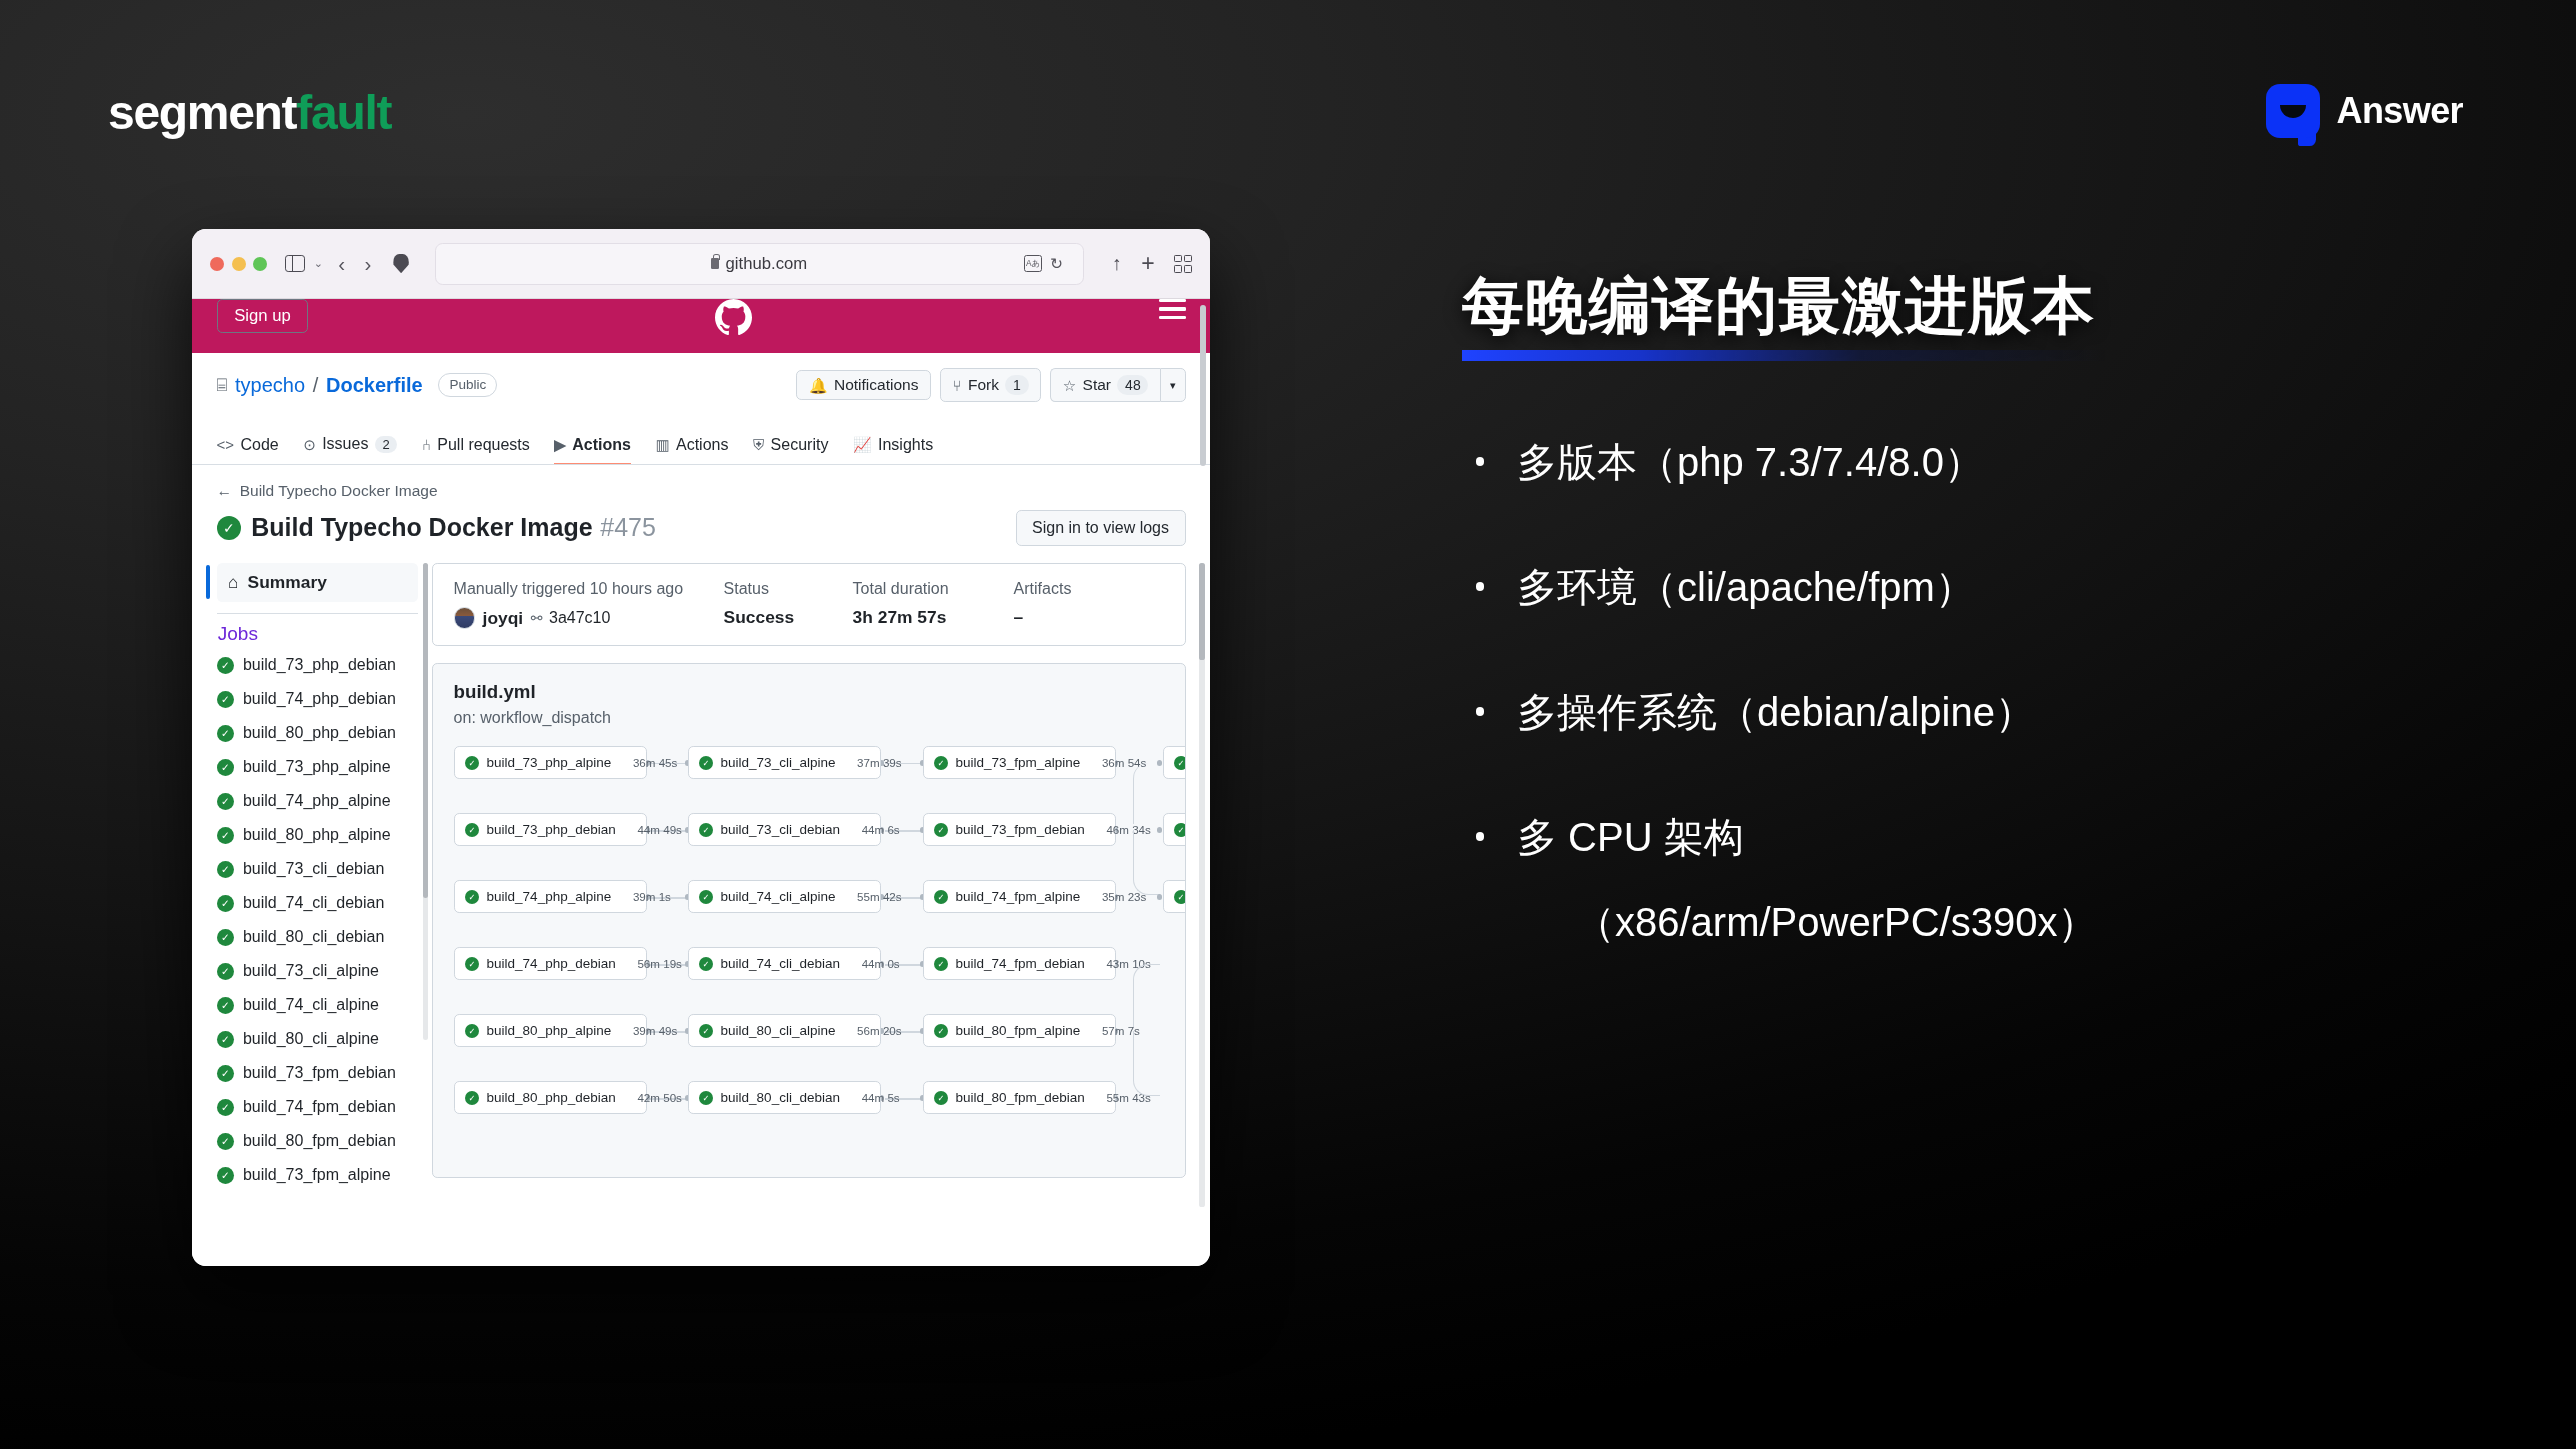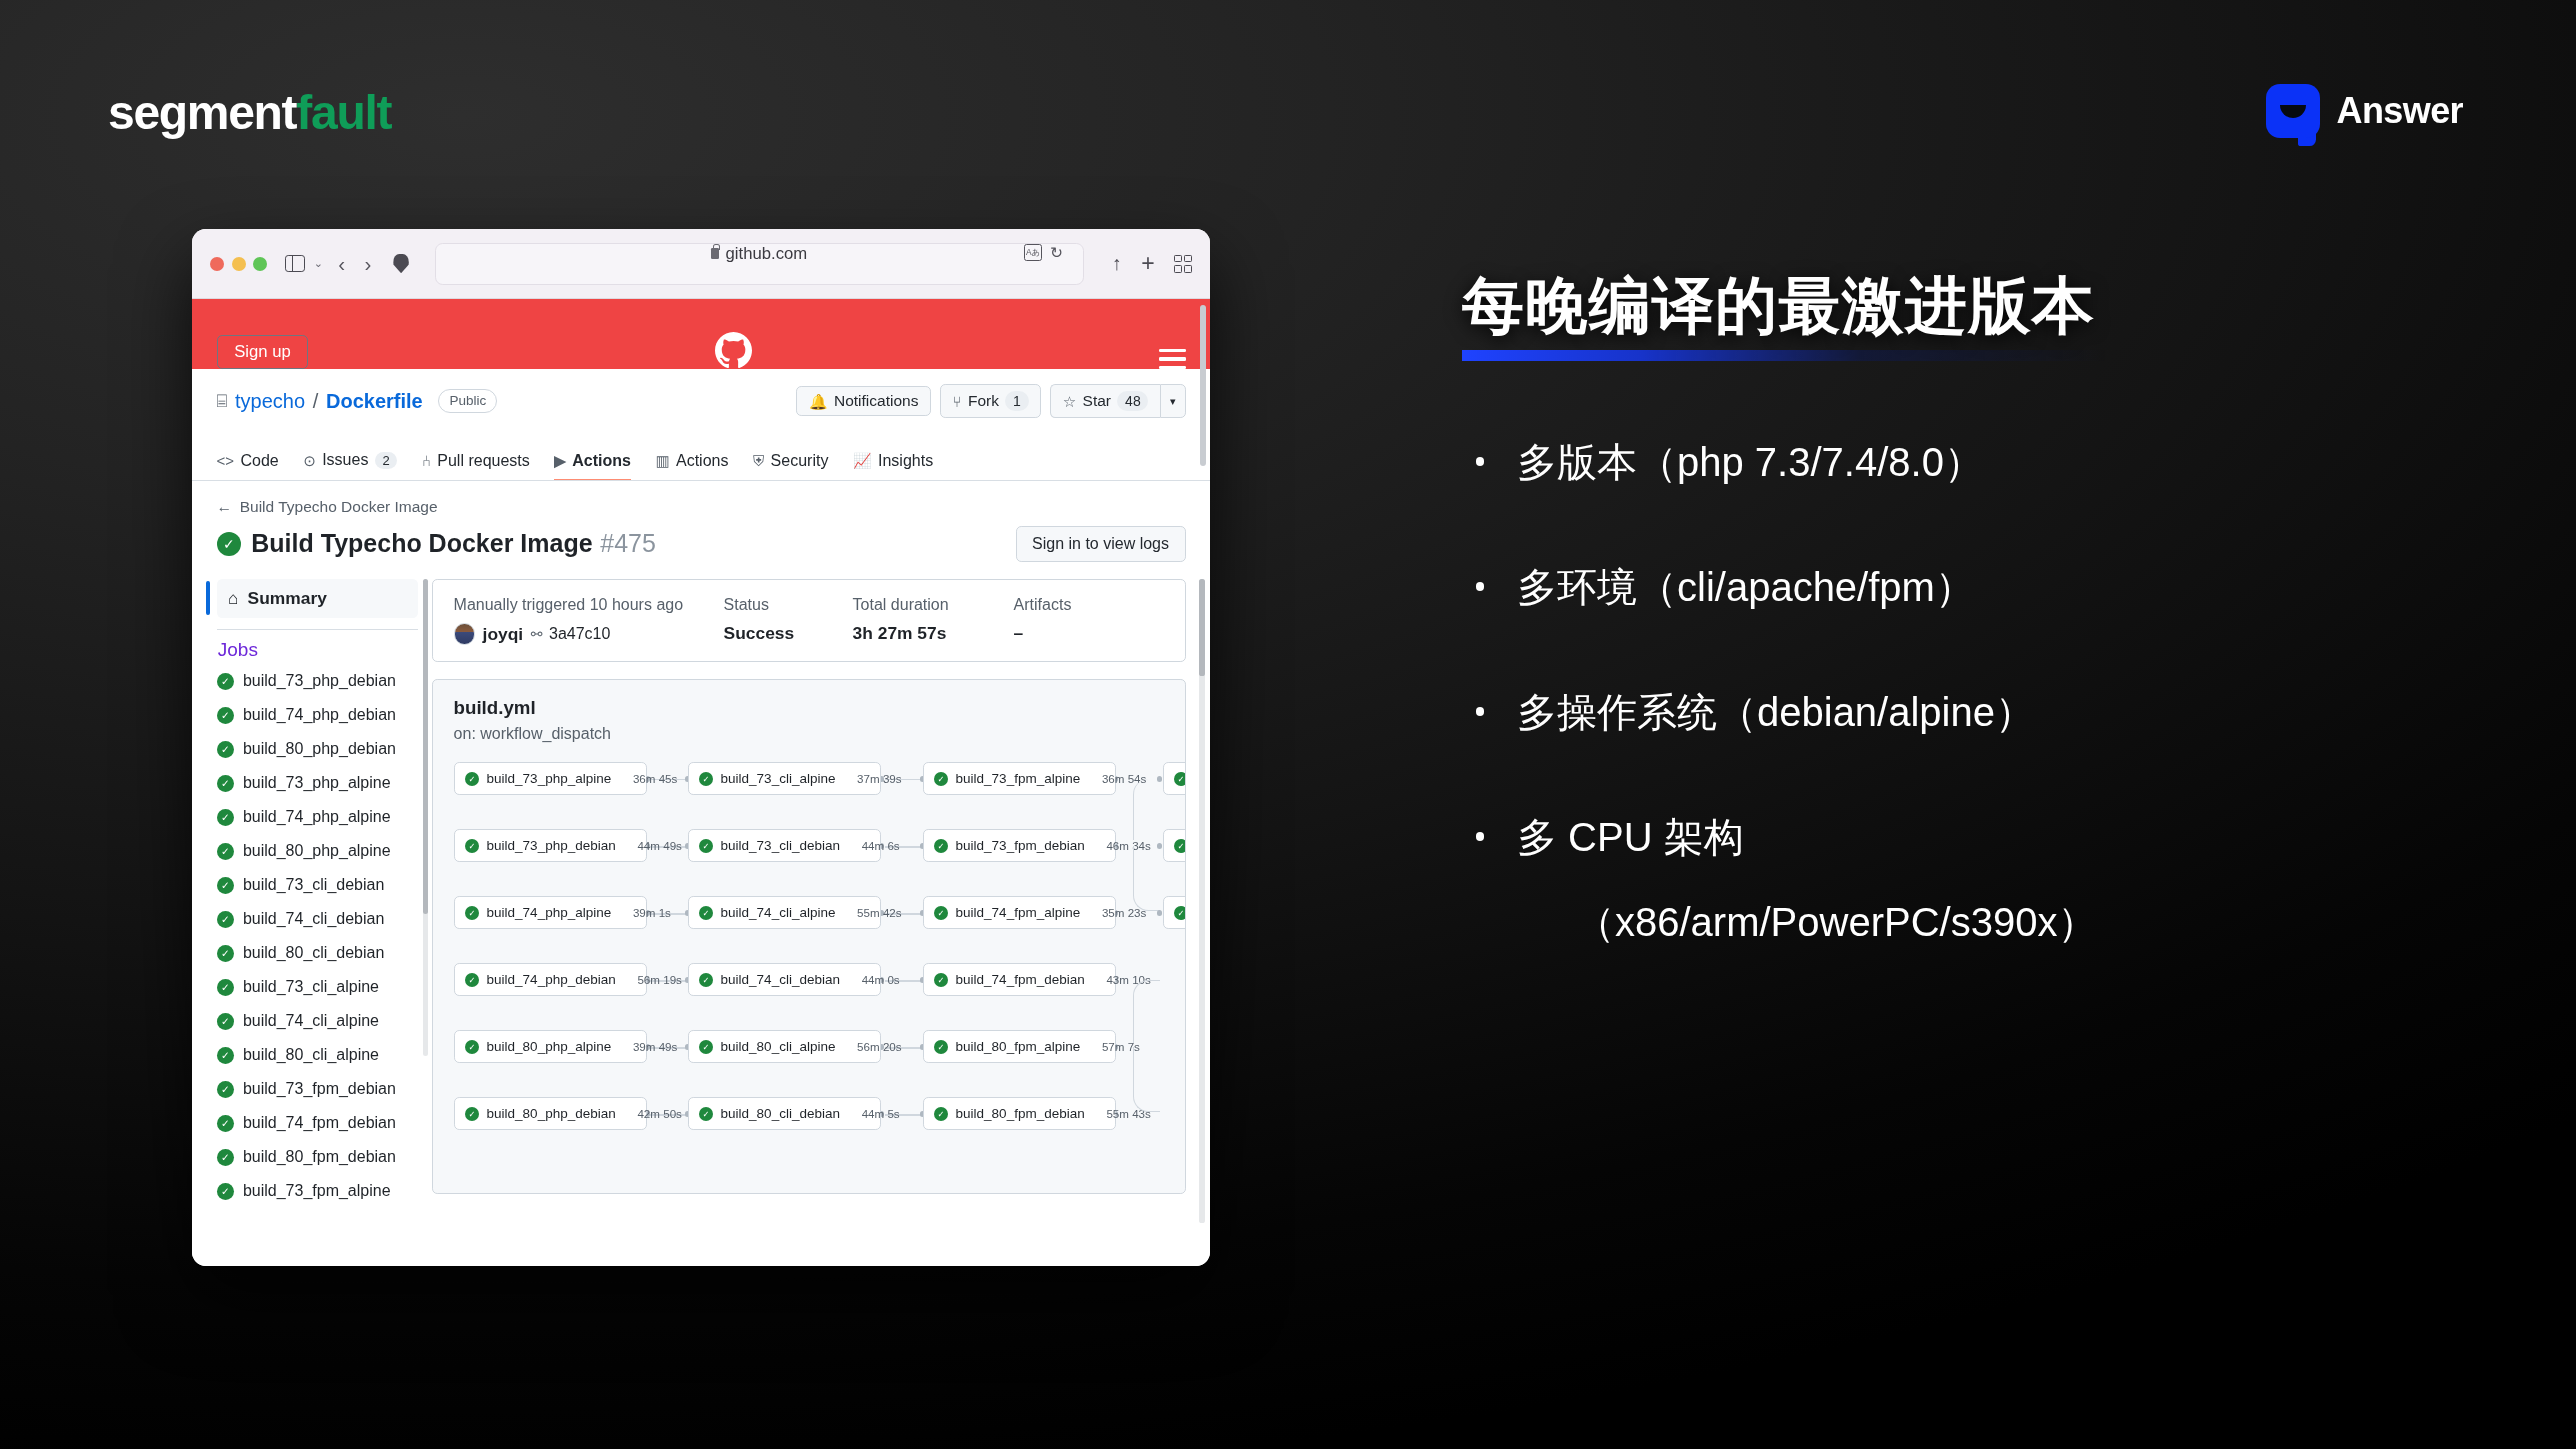--- a/index.html
+++ b/index.html
@@ -89,21 +89,21 @@
   .sb-ico:after{content:"";position:absolute;left:5.2px;top:0;bottom:0;width:1.7px;background:#4b4a52;}
   .caret-sm{font-size:11px;color:#6a6973;margin-left:-2.6px;}
   .nav-arrow{font-size:20.6px;color:#55545c;font-weight:300;padding:0 3.9px;}
   .shield{
     width:15.5px;height:19.3px;background:#4b4a52;
     border-radius:7.7px 7.7px 7.7px 7.7px/10.3px 10.3px 13px 13px;margin:0 5.2px 0 6.4px;
     clip-path:polygon(0 0,100% 0,100% 55%,50% 100%,0 55%);
   }
   .urlbar{
     flex:1;height:40px;margin:0 9px;background:#f7f5f9;border:1px solid #e2dee6;
-    border-radius:7.7px;display:flex;align-items:flex-start;justify-content:center;position:relative;
+    border-radius:7.7px;display:flex;align-items:center;justify-content:center;position:relative;
   }
   .url-text{
     font-size:16.7px;color:#3b3a41;display:flex;align-items:center;gap:6.4px;
   }
   .lock{
     width:7.7px;height:10.3px;background:#6b6a72;border-radius:1.3px;position:relative;display:inline-block;
   }
   .lock:before{
     content:"";position:absolute;left:1.6px;top:-4.5px;width:4.5px;height:5.2px;
     border:1.3px solid #6b6a72;border-bottom:none;border-radius:2.6px 2.6px 0 0;
@@ -117,21 +117,21 @@
   .share-ico{font-size:19.3px;line-height:1;}
   .plus-ico{font-size:23px;line-height:1;font-weight:300;}
   .tabs-ico{
     width:18px;height:18px;display:grid;grid-template-columns:1fr 1fr;grid-template-rows:1fr 1fr;gap:2.6px;
   }
   .tabs-ico i{background:transparent;border:1.4px solid #4b4a52;border-radius:1.3px;display:block;}
 
   
   .ghpage{height:967px;position:relative;background:#fff;overflow:hidden;}
   .gh-header{
-    height:70px;background:#ef4444;display:flex;align-items:flex-end;padding:0 24.5px;box-sizing:border-box;
+    height:54px;background:#be185d;display:flex;align-items:flex-start;padding:0 24.5px;box-sizing:border-box;
   }
   .signup{
     border:0.6px solid #6e7681;color:#fff;border-radius:5.2px;font-size:16.7px;
     padding:7.7px 16.7px;background:transparent;line-height:1;
   }
   .octo{flex:1;display:flex;justify-content:center;}
   .octo svg{width:37px;height:37px;fill:#fff;}
   .burger{display:flex;flex-direction:column;gap:5.2px;}
   .burger i{display:block;width:27px;height:3.2px;background:#fff;border-radius:1.3px;}
 

